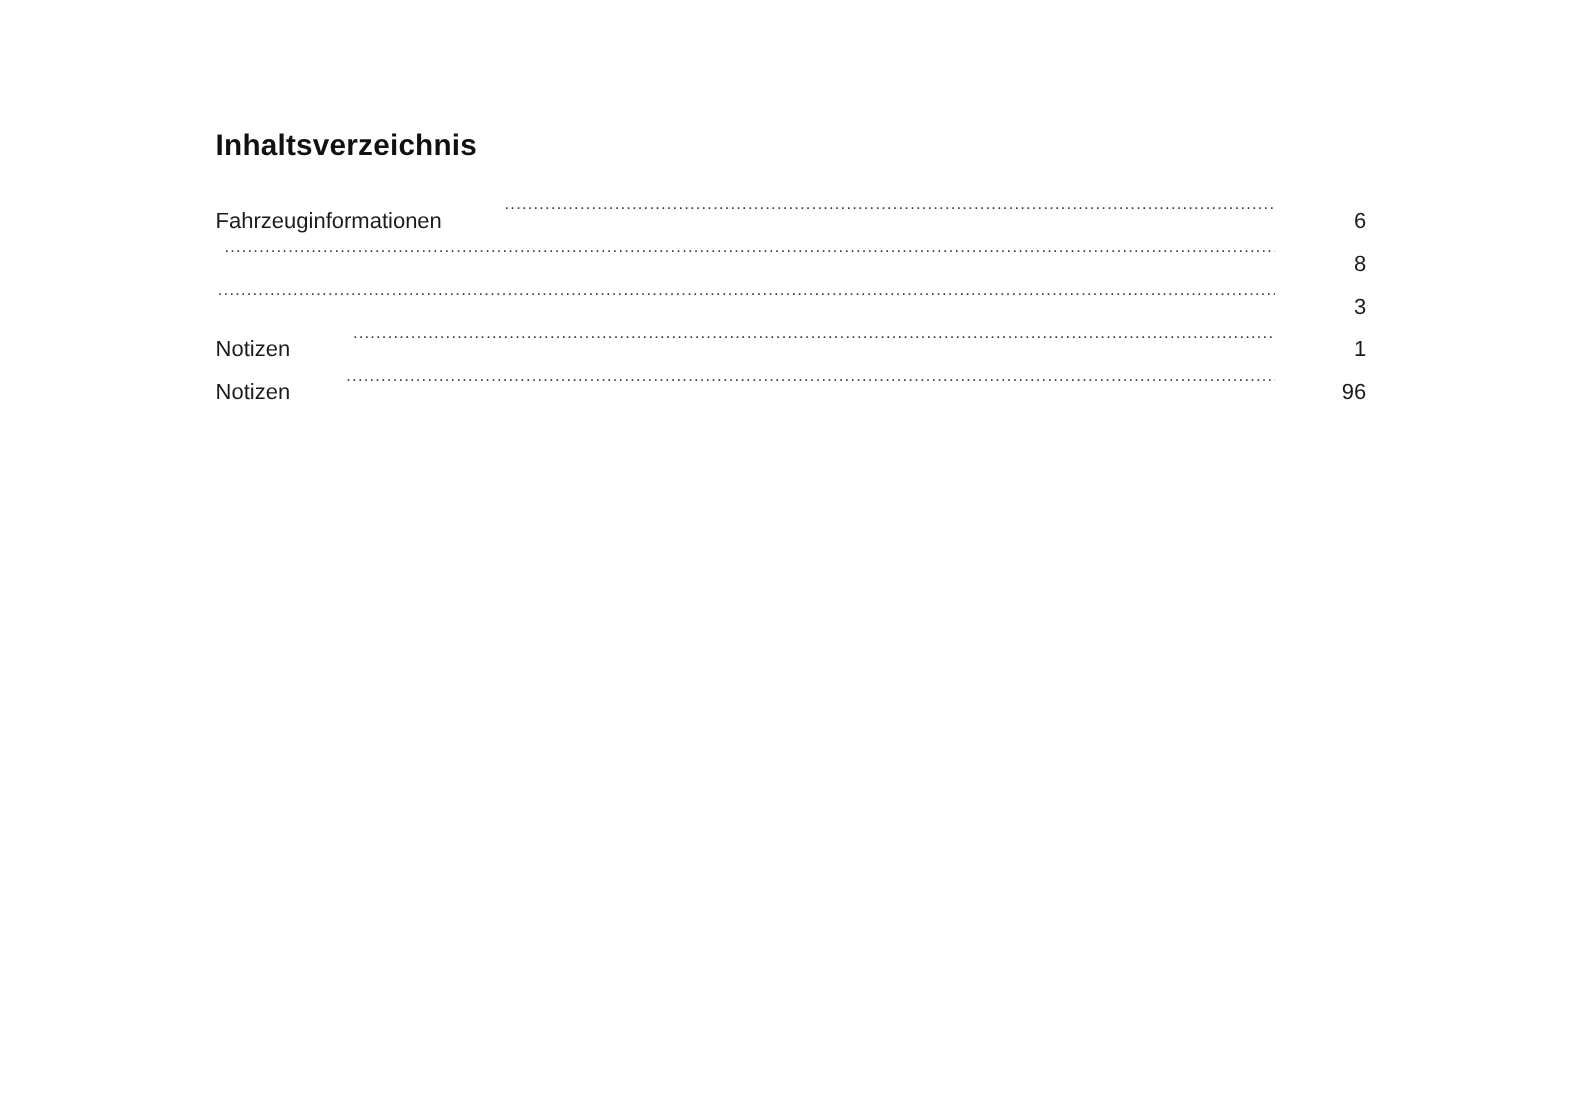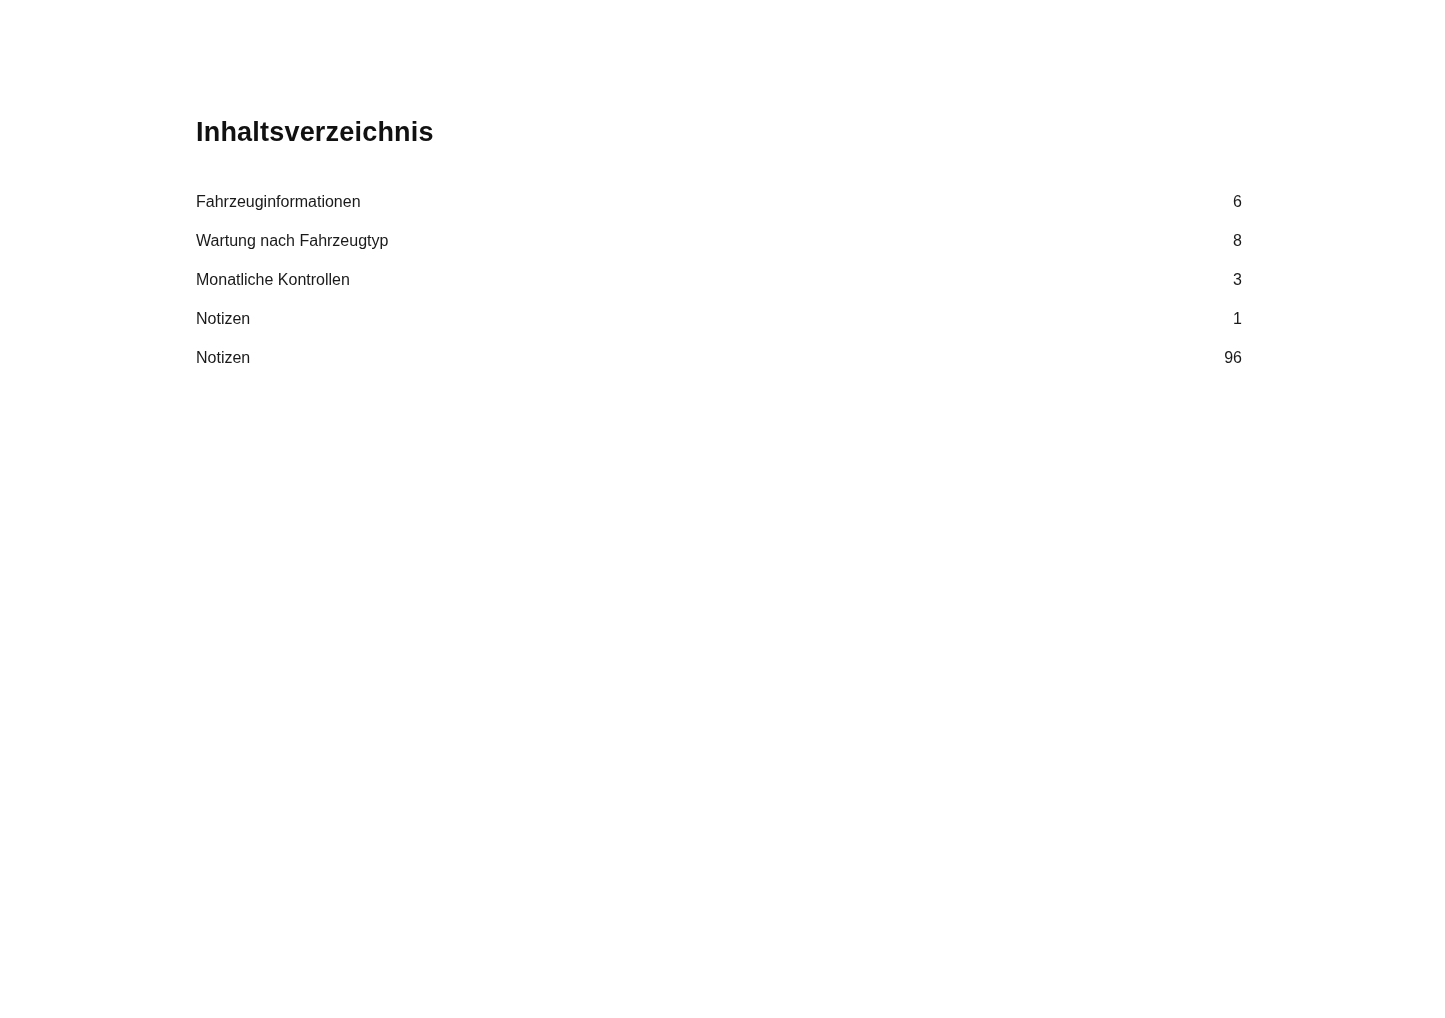--- a/index.html
+++ b/index.html
@@ -37,21 +37,21 @@
   }
   .toc-list {
     list-style: none;
     margin: 0;
     padding: 0;
   }
   .toc-entry {
     display: flex;
     align-items: baseline;
     width: 100%;
-    font-size: 16px;
+    font-size: 20px;
     line-height: 39px;
     color: #1a1a1a;
     white-space: nowrap;
     gap: 45px;
   }
   .toc-label {
     flex: 0 0 auto;
     padding-right: 4px;
   }
   .toc-dots {
@@ -92,28 +92,26 @@
 
     <ul class="toc-list">
 
       <li class="toc-entry gap-wide">
         <span class="toc-label">Fahrzeuginformationen</span>
         <span class="toc-dots"></span>
         <span class="toc-page">6</span>
       </li>
 
       <li class="toc-entry gap-wide">
-        <span class="toc-label">Wartung nach Fahrzeugtyp</span>
         <span class="toc-dots"></span>
         <span class="toc-page">8</span>
       </li>
 
 
       <li class="toc-entry">
-        <span class="toc-label">Monatliche Kontrollen</span>
         <span class="toc-dots"></span>
         <span class="toc-page">3</span>
       </li>
 
       <li class="toc-entry gap-wide">
         <span class="toc-label">Notizen</span>
         <span class="toc-dots"></span>
         <span class="toc-page">1</span>
       </li>
 

